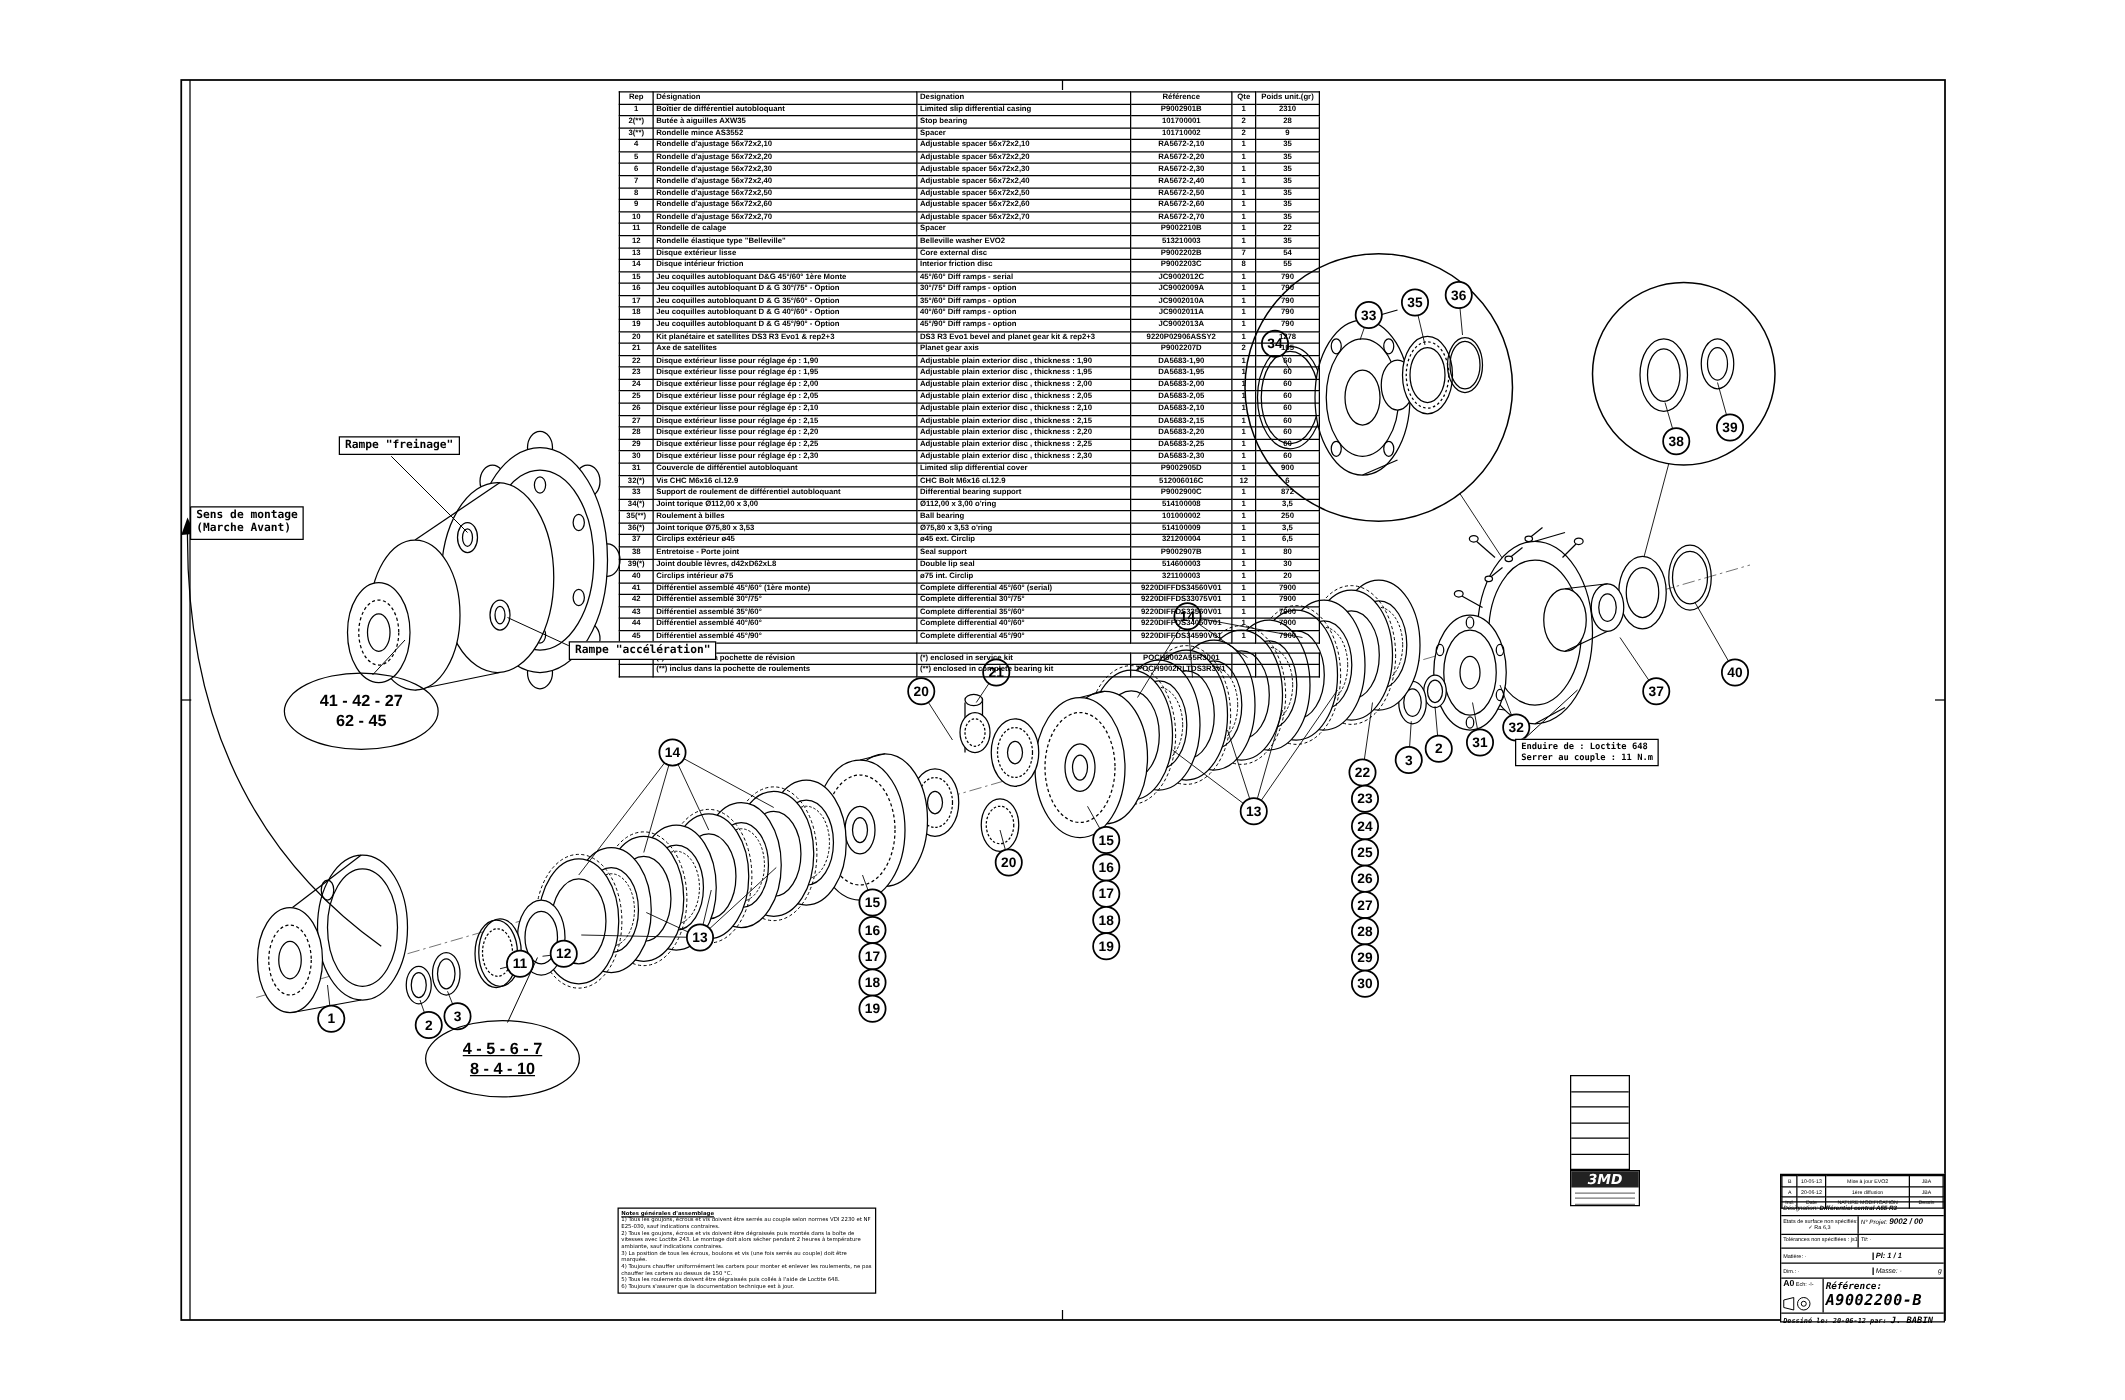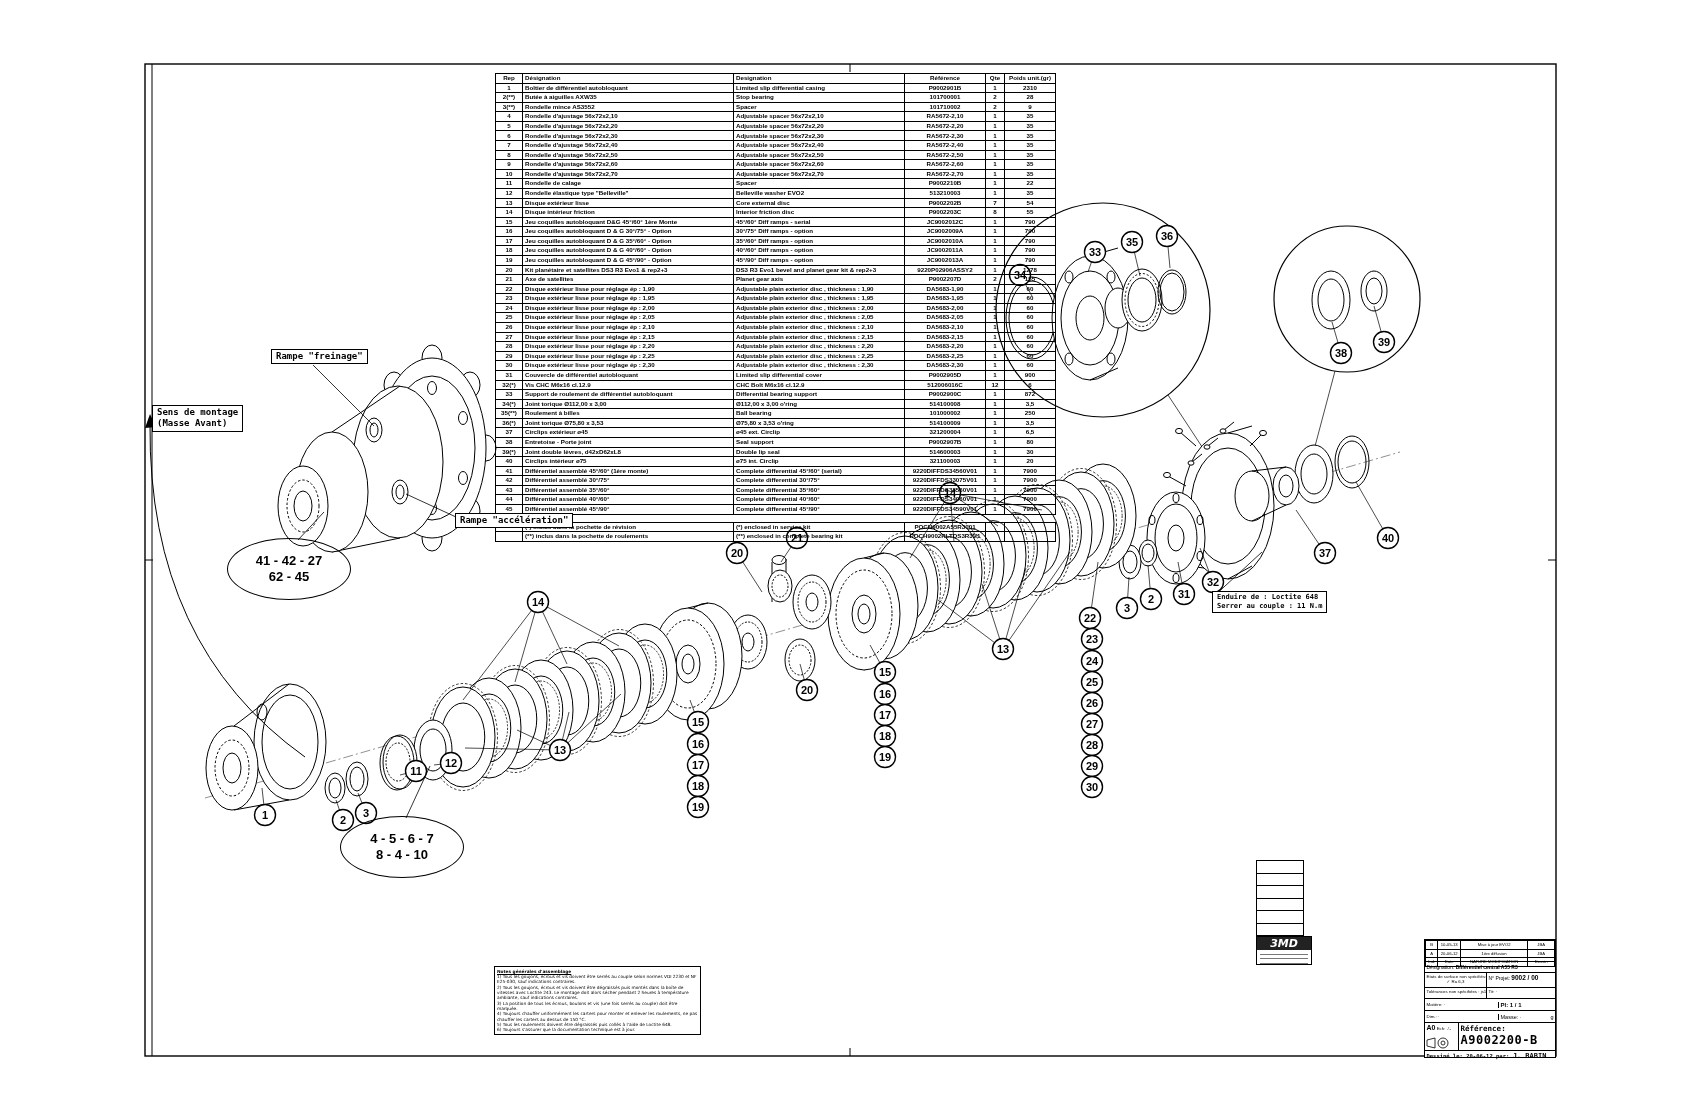--- a/index.html
+++ b/index.html
@@ -54,21 +54,21 @@
   .notes .notes-title{font-weight:bold;text-decoration:underline;}
   .notes .note-item{margin:0;}
 
   
   .tblock{
     position:absolute;left:1424px;top:939px;width:130px;height:117px;
     border:1.6px solid #000;font-size:4.4px;background:#fff;z-index:5;
   }
   .tb-row{display:flex;border-bottom:0.8px solid #000;align-items:stretch;}
   .tb-cell{border-right:0.8px solid #000;padding:0.5px 1.5px;overflow:hidden;white-space:nowrap;}
-  .tb-cell:last-child{border-right:none;}
+  .tb-cell:last-child{border-right:none;font-style:italic;}
   .rev-table{width:100%;border-collapse:collapse;font-size:4.2px;}
   .rev-table td{border:0.7px solid #000;text-align:center;padding:0.5px 1px;height:6.5px;overflow:hidden;white-space:nowrap;}
   .tb-label{color:#000;}
   .tb-big-ref{font-family:"DejaVu Sans Mono",monospace;font-weight:bold;font-size:12px;letter-spacing:0.5px;}
   .tb-ref-label{font-family:"DejaVu Sans Mono",monospace;font-weight:bold;font-size:7.5px;}
   .tb-bottom{font-family:"DejaVu Sans Mono",monospace;font-size:5.5px;font-weight:bold;}
 
   
   .doc-strip{
     position:absolute;left:1256px;top:860px;width:46px;height:74px;
@@ -1009,36 +1009,36 @@
         <td class="c-qte"></td>
         <td class="c-pds"></td>
       </tr>
     </tbody>
 </table>
 
 <div class="mlabel" style="left:271px;top:349px;">Rampe "freinage"</div>
 
 <div class="mlabel" style="left:152px;top:405px;">
   <div>Sens de montage</div>
-  <div>(Masse Avant)</div>
+  <div>(Marche Avant)</div>
 </div>
 
 <div class="mlabel" style="left:455px;top:513px;">Rampe "accélération"</div>
 
 <div class="mlabel small" style="left:1212px;top:591px;">
   <div>Enduire de : Loctite 648</div>
   <div>Serrer au couple : 11 N.m</div>
 </div>
 
 <div class="group-ellipse" style="left:227px;top:538px;width:122px;height:60px;">
   <div>41 - 42 - 27</div>
   <div>62 - 45</div>
 </div>
 
-<div class="group-ellipse" style="left:340px;top:816px;width:122px;height:60px;">
+<div class="group-ellipse" style="left:340px;top:816px;width:122px;height:60px;text-decoration:underline;">
   <div>4 - 5 - 6 - 7</div>
   <div>8 - 4 - 10</div>
 </div>
 
 <div class="notes">
   <div class="notes-title">Notes générales d'assemblage</div>
   <div id="notes-list">
       <div class="note-item">1) Tous les goujons, écrous et vis doivent être serrés au couple selon normes VDI 2230 et NF E25-030, sauf indications contraires.</div>
       <div class="note-item">2) Tous les goujons, écrous et vis doivent être dégraissés puis montés dans la boîte de vitesses avec Loctite 243. Le montage doit alors sécher pendant 2 heures à température ambiante, sauf indications contraires.</div>
       <div class="note-item">3) La position de tous les écrous, boulons et vis (une fois serrés au couple) doit être marquée.</div>

